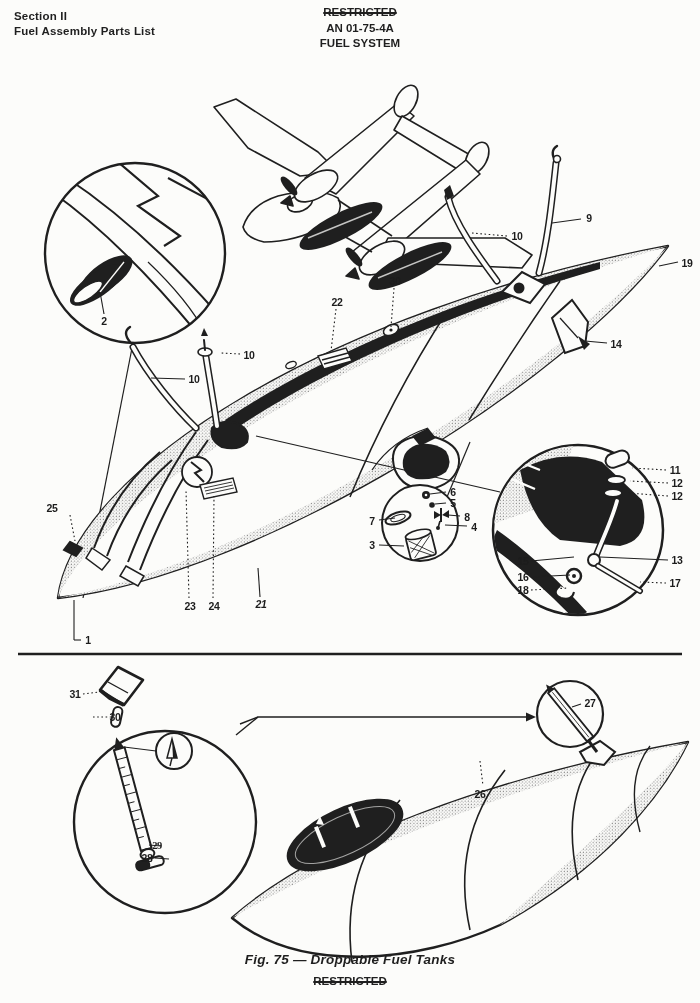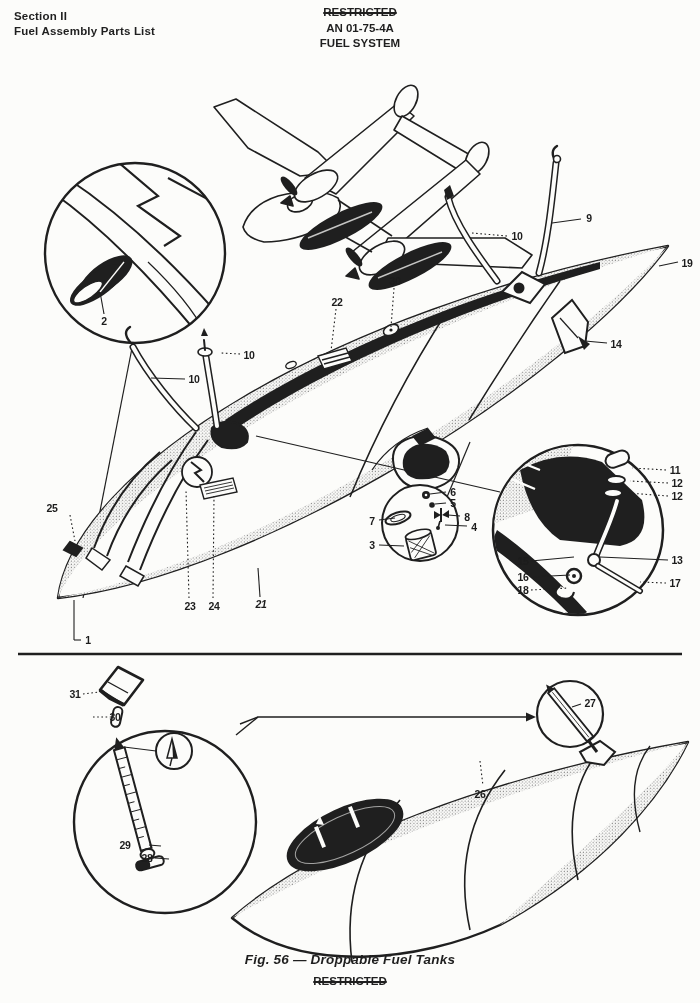--- a/index.html
+++ b/index.html
@@ -364,25 +364,25 @@
         <span class="callout" style="left: 675px; top: 470px;">11</span>
         <span class="callout" style="left: 677px; top: 483px;">12</span>
         <span class="callout" style="left: 677px; top: 496px;">12</span>
         <span class="callout" style="left: 677px; top: 560px;">13</span>
         <span class="callout" style="left: 675px; top: 583px;">17</span>
         <span class="callout" style="left: 523px; top: 561px;">15</span>
         <span class="callout" style="left: 523px; top: 577px;">16</span>
         <span class="callout" style="left: 523px; top: 590px;">18</span>
         <span class="callout" style="left: 75px; top: 694px;">31</span>
         <span class="callout" style="left: 85px; top: 717px; margin-left: 30px;">30</span>
-        <span class="callout" style="left: 125px; top: 845px;">29</span>
+        <span class="callout" style="left: 157px; top: 845px; font-family: Liberation Serif, serif;">29</span>
         <span class="callout" style="left: 147px; top: 858px;">28</span>
         <span class="callout" style="left: 590px; top: 703px;">27</span>
         <span class="callout" style="left: 480px; top: 794px;">26</span>
       </div>
   </div>
 
-  <div class="caption">Fig. 56 — Droppable Fuel Tanks</div>
+  <div class="caption">Fig. 75 — Droppable Fuel Tanks</div>
   <div class="caption-restricted">
     <span class="struck">RESTRICTED</span>
   </div>
 
 </div>
 
 </body></html>

